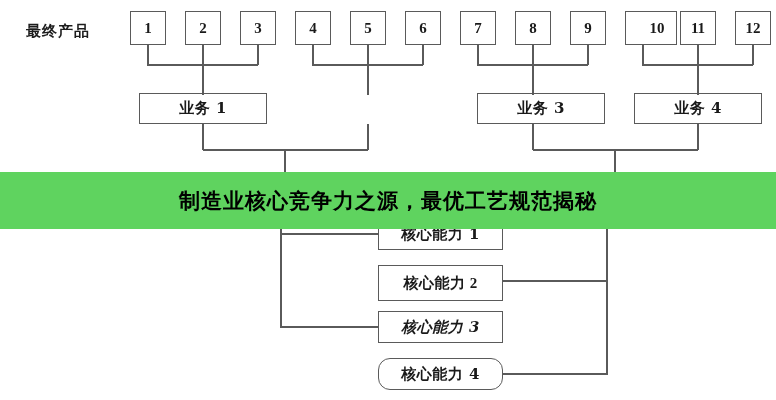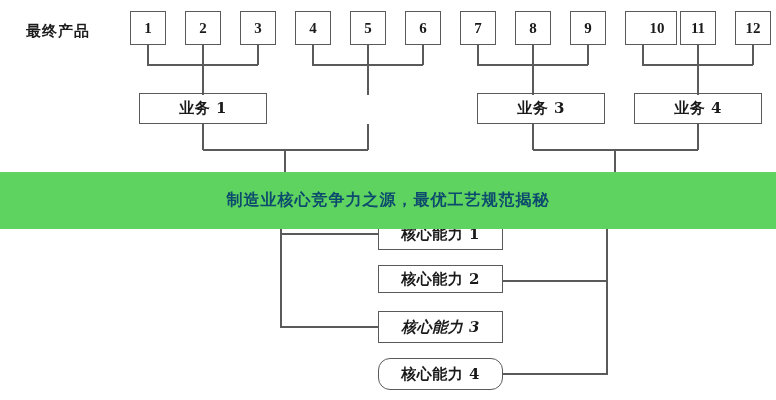--- a/index.html
+++ b/index.html
@@ -140,21 +140,21 @@
   <div class="node-box leaf-box" style="left:735px; top:11px; width:36px; height:34px;">12</div>
 
   <div class="node-box biz-box" style="left:139px; top:93px; width:128px; height:31px;">业务 1</div>
   <div class="node-box biz-box" style="left:469px; top:93px; width:128px; height:31px;margin-left:8px;">业务 3</div>
   <div class="node-box biz-box" style="left:634px; top:93px; width:128px; height:31px;">业务 4</div>
 
   <div class="node-box prod-box" style="left:219px; top:172px; width:128px; height:57px;">核心产品 1</div>
   <div class="node-box prod-box" style="left:549px; top:172px; width:128px; height:57px;">核心产品 2</div>
 
   <div class="node-box cap-box" style="left:378px; top:218px; width:125px; height:32px;">核心能力 1</div>
-  <div class="node-box cap-box" style="left:378px; top:265px; width:125px; height:28px;">核心能力 2</div>
+  <div class="node-box cap-box" style="left:378px; top:265px; width:125px; height:36px;font-family:Liberation Serif, serif;">核心能力 2</div>
   <div class="node-box cap-box" style="left:378px; top:311px; width:125px; height:32px;font-style:italic;">核心能力 3</div>
   <div class="node-box cap-box" style="left:378px; top:358px; width:125px; height:32px;border-radius:12px;">核心能力 4</div>
 
   <div id="banner" style="top: 172px; height: 57px; background: rgb(95, 211, 95);">
-    <span id="banner-title" style="color: #0c4a6e; font-size: 16px;">制造业核心竞争力之源，最优工艺规范揭秘</span>
+    <span id="banner-title" style="color: #000000; font-size: 21px;">制造业核心竞争力之源，最优工艺规范揭秘</span>
   </div>
 
 </div>
 
 </body></html>

